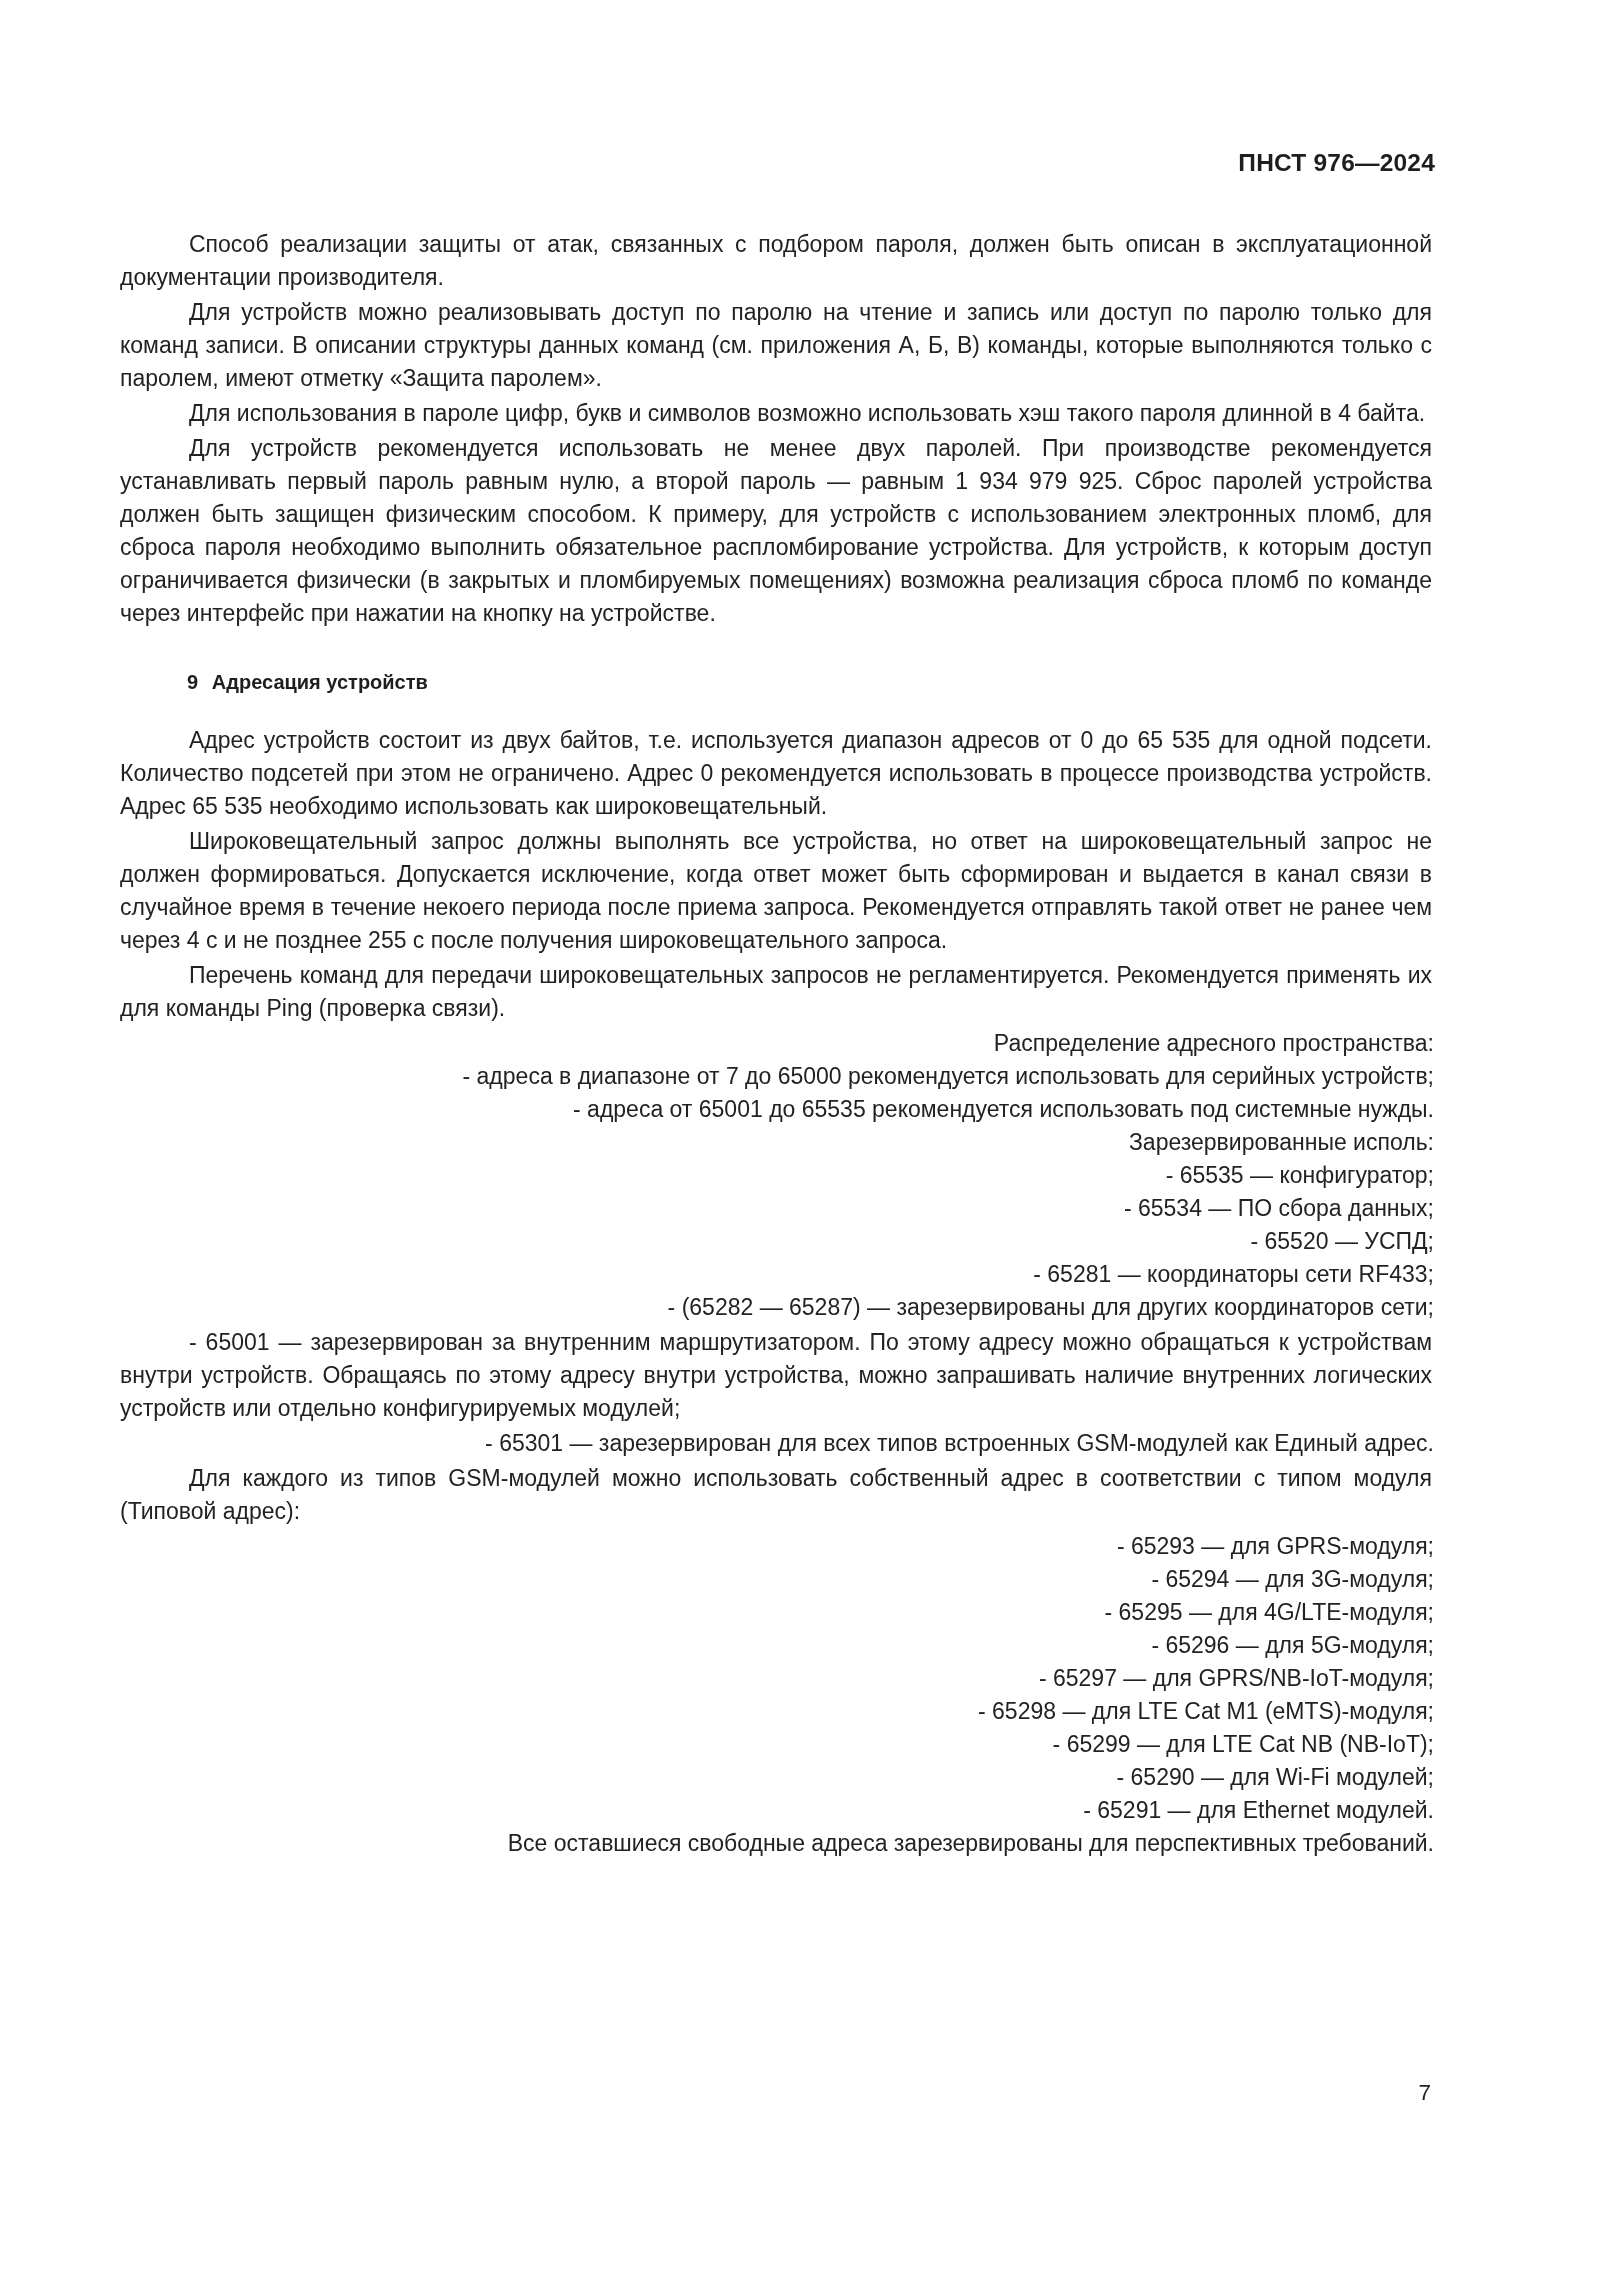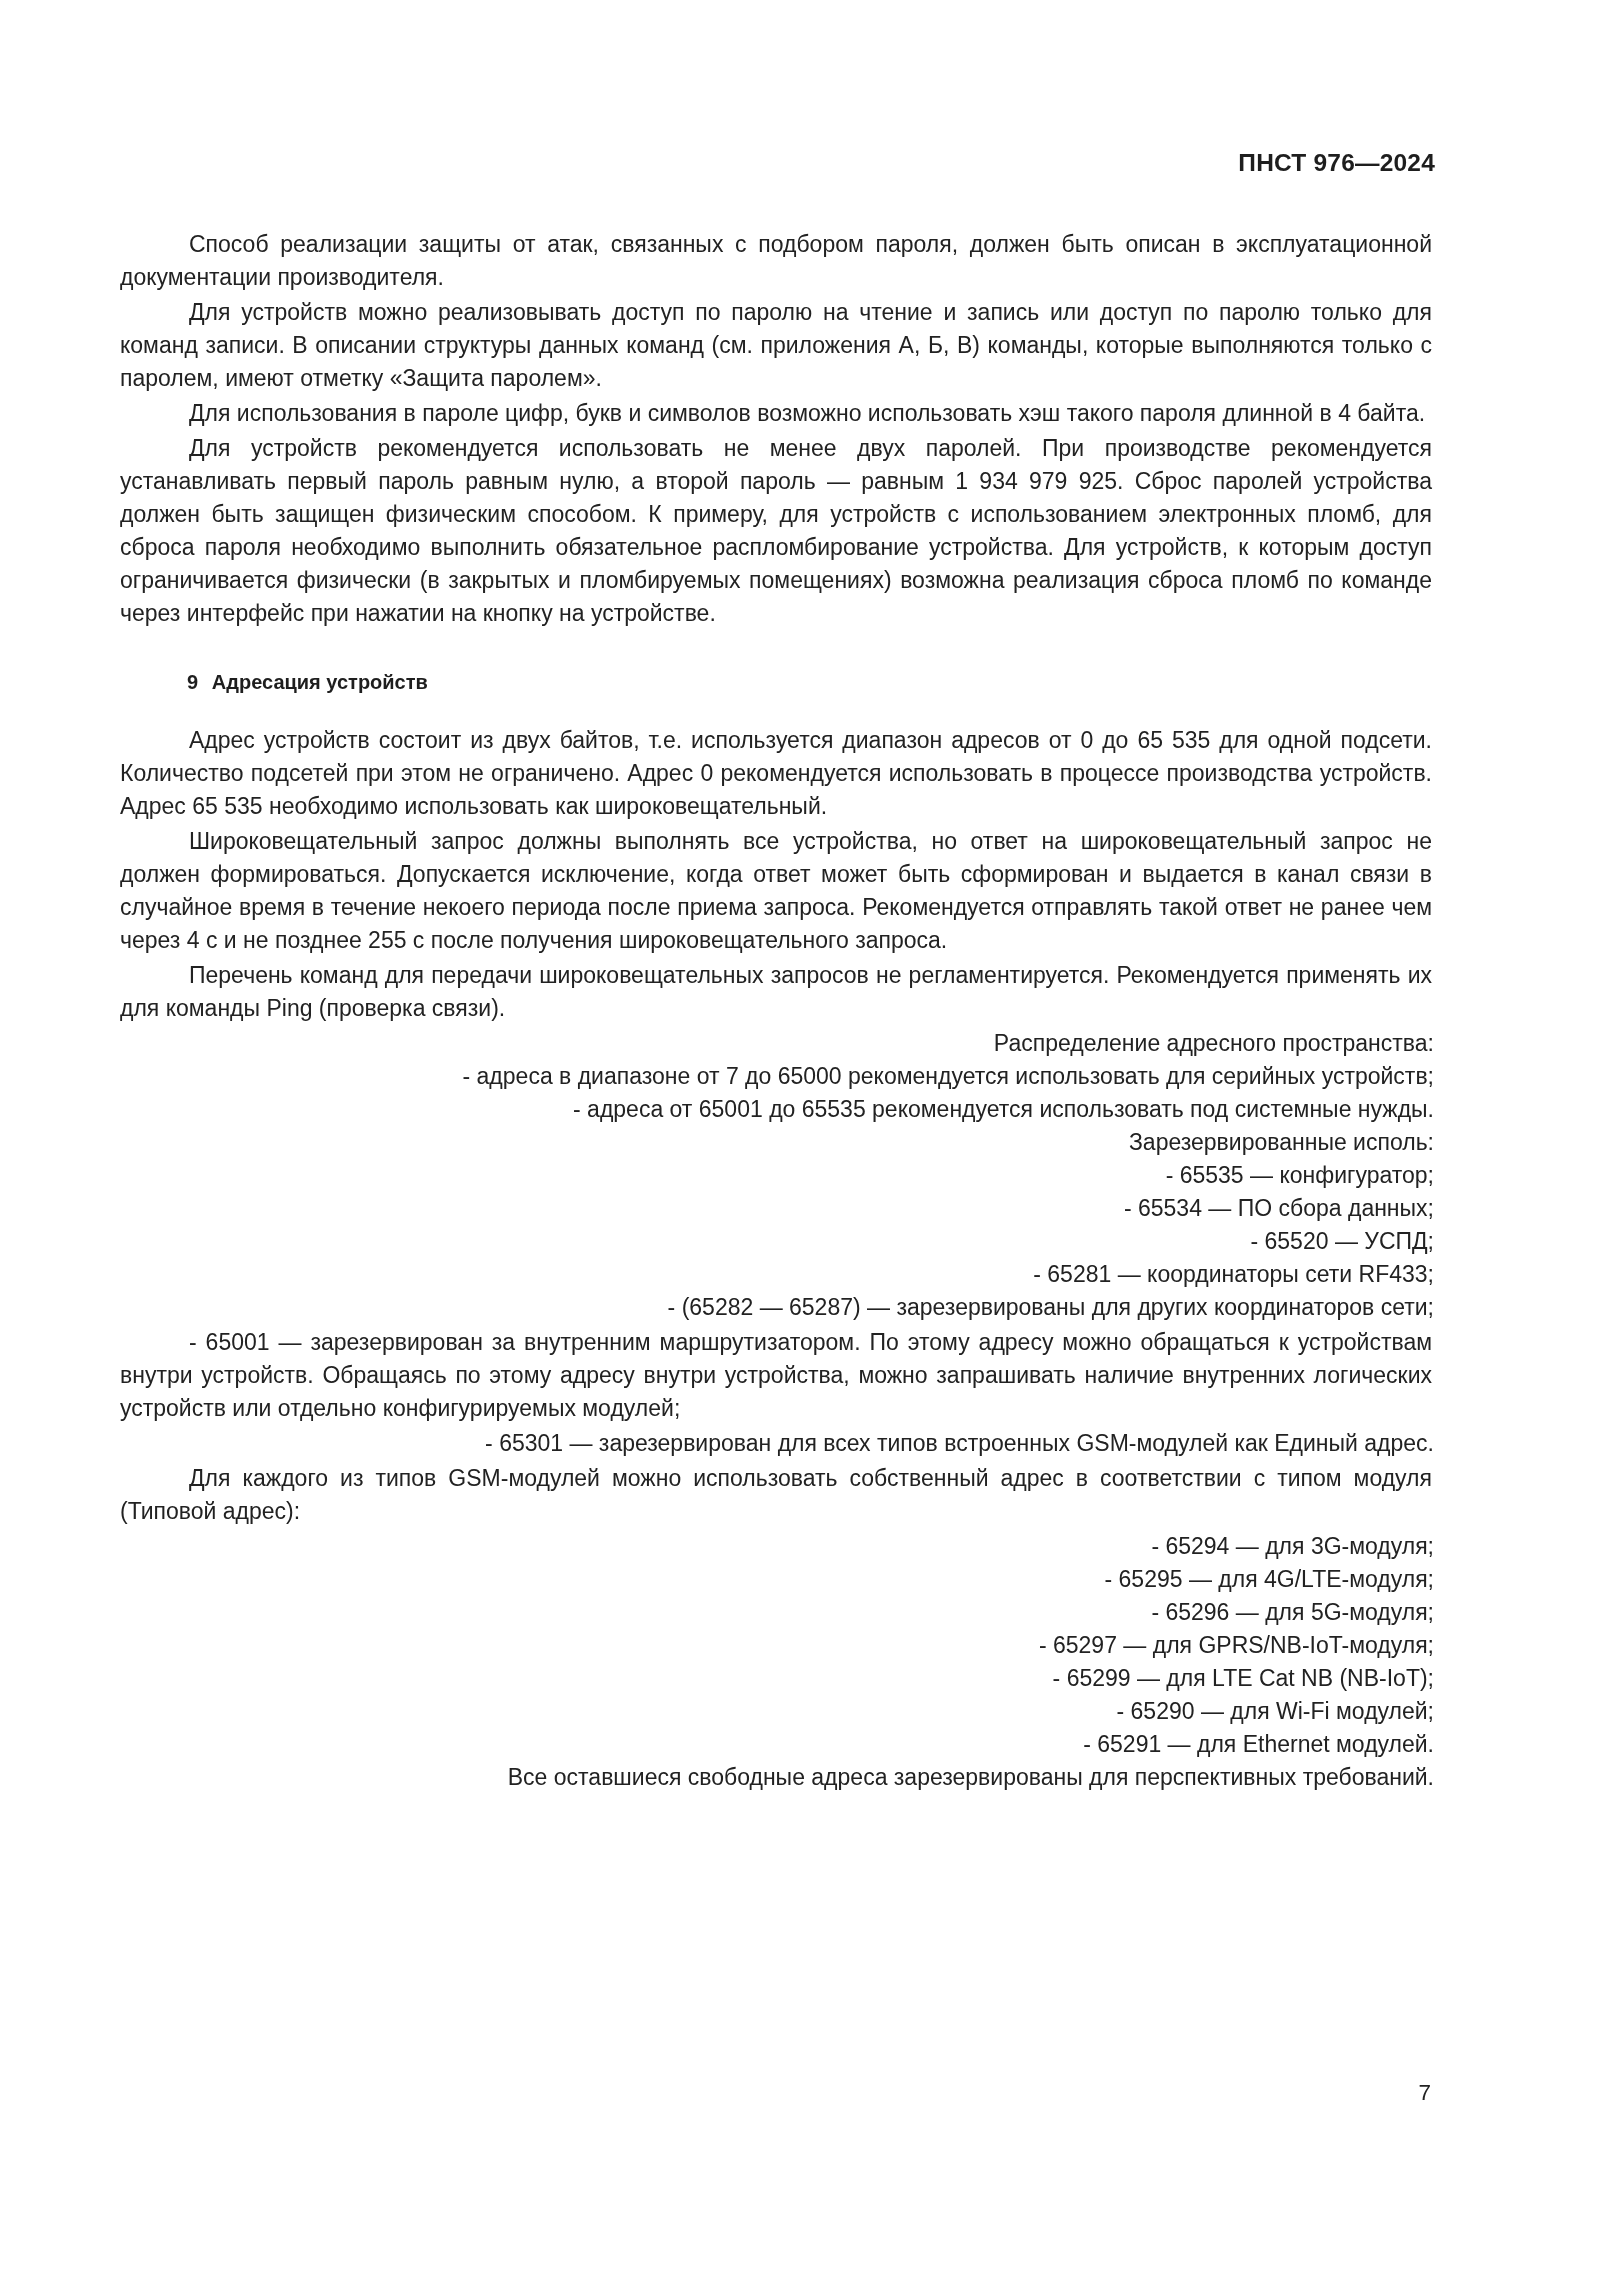--- a/index.html
+++ b/index.html
@@ -42,24 +42,26 @@
     <div class="li">- 65535 — конфигуратор;</div>
     <div class="li">- 65534 — ПО сбора данных;</div>
     <div class="li">- 65520 — УСПД;</div>
     <div class="li">- 65281 — координаторы сети RF433;</div>
     <div class="li">- (65282 — 65287) — зарезервированы для других координаторов сети;</div>
 
     <p>- 65001 — зарезервирован за внутренним маршрутизатором. По этому адресу можно обращаться к устройствам внутри устройств. Обращаясь по этому адресу внутри устройства, можно запрашивать наличие внутренних логических устройств или отдельно конфигурируемых модулей;</p>
     <div class="li">- 65301 — зарезервирован для всех типов встроенных GSM-модулей как Единый адрес.</div>
     <p>Для каждого из типов GSM-модулей можно использовать собственный адрес в соответствии с типом модуля (Типовой адрес):</p>
 
+    <div class="li">- 65293 — для GPRS-модуля;</div>
     <div class="li">- 65294 — для 3G-модуля;</div>
     <div class="li">- 65295 — для 4G/LTE-модуля;</div>
     <div class="li">- 65296 — для 5G-модуля;</div>
     <div class="li">- 65297 — для GPRS/NB-IoT-модуля;</div>
+    <div class="li">- 65298 — для LTE Cat M1 (eMTS)-модуля;</div>
     <div class="li">- 65299 — для LTE Cat NB (NB-IoT);</div>
     <div class="li">- 65290 — для Wi-Fi модулей;</div>
     <div class="li">- 65291 — для Ethernet модулей.</div>
 
     <div class="li">Все оставшиеся свободные адреса зарезервированы для перспективных требований.</div>
   </div>
 
   <div class="page-number">7</div>
 </div>
 

